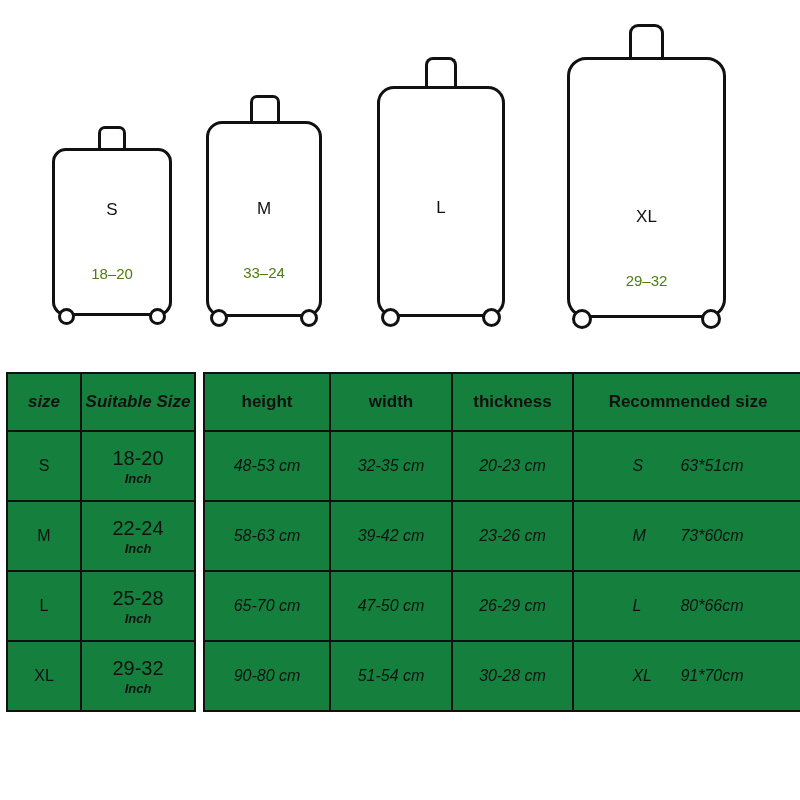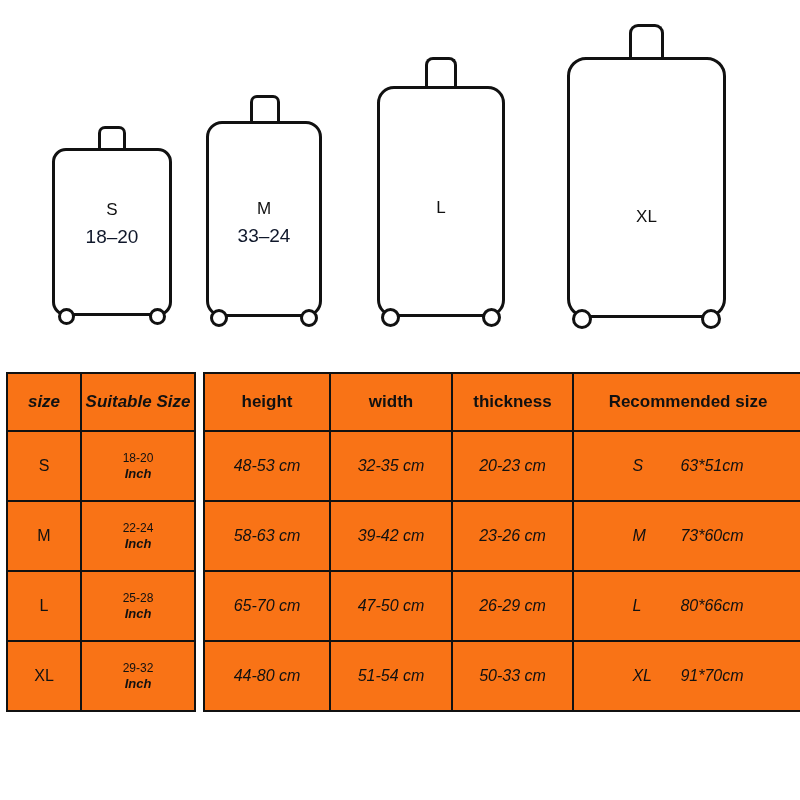--- a/index.html
+++ b/index.html
@@ -58,34 +58,35 @@
     width: 100%;
     text-align: center;
     line-height: 1.45;
     pointer-events: none;
   }
   .case-size {
     font-size: 17px;
     color: #111111;
   }
   .case-range {
-    font-size: 19px;
-    color: #0f172a;
+    font-size: 15px;
+    color: #4d7c0f;
+    margin-top: 40px;
   }
 
   
   #tables {
     position: absolute;
     left: 0;
     top: 364px;
     width: 800px;
   }
   table {
     border-collapse: collapse;
-    background: #f97316;
+    background: #15803d;
     table-layout: fixed;
   }
   table td, table th {
     border: 2px solid #111111;
     text-align: center;
     vertical-align: middle;
     font-size: 16px;
     font-weight: normal;
     color: #111111;
     padding: 0;
@@ -105,21 +106,21 @@
     height: 56px;
     line-height: 1.15;
   }
   #size-table td {
     height: 68px;
   }
   #size-table .col-size { width: 72px; }
   #size-table .col-suit { width: 112px; }
   .suit-val {
     display: block;
-    font-size: 12px;
+    font-size: 20px;
   }
   .suit-unit {
     display: block;
     font-style: italic;
     font-weight: bold;
     font-size: 13px;
     margin-top: 1px;
   }
 
   
@@ -187,20 +188,21 @@
     </div>
     <div class="wheel" style="left:4px; top:222px; width:19px; height:19px;"></div>
     <div class="wheel" style="left:105px; top:222px; width:19px; height:19px;"></div>
   </div>
 
   <div class="suitcase" style="left:567px; top:57px; width:159px; height:261px;">
     <div class="case-handle" style="left:62px; top:-33px; width:35px; height:35px; border-radius:9px 9px 0 0;"></div>
     <div class="case-body" style="border-radius:19px;"></div>
     <div class="case-labels" style="top:148px;">
       <div class="case-size">XL</div>
+      <div class="case-range">29‒32</div>
     </div>
     <div class="wheel" style="left:5px; top:252px; width:20px; height:20px;"></div>
     <div class="wheel" style="left:134px; top:252px; width:20px; height:20px;"></div>
   </div>
 
 </div>
 
 <div id="tables">
 
   <table id="size-table">
@@ -279,23 +281,23 @@
         <td>47-50 cm</td>
         <td>26-29 cm</td>
         <td>
           <div class="rec-cell">
             <span class="rec-code">L</span>
             <span class="rec-val">80*66cm</span>
           </div>
         </td>
       </tr>
       <tr>
-        <td>44-80 cm</td>
+        <td>90-80 cm</td>
         <td>51-54 cm</td>
-        <td>50-33 cm</td>
+        <td>30-28 cm</td>
         <td>
           <div class="rec-cell">
             <span class="rec-code">XL</span>
             <span class="rec-val">91*70cm</span>
           </div>
         </td>
       </tr>
     </tbody>
   </table>
 

